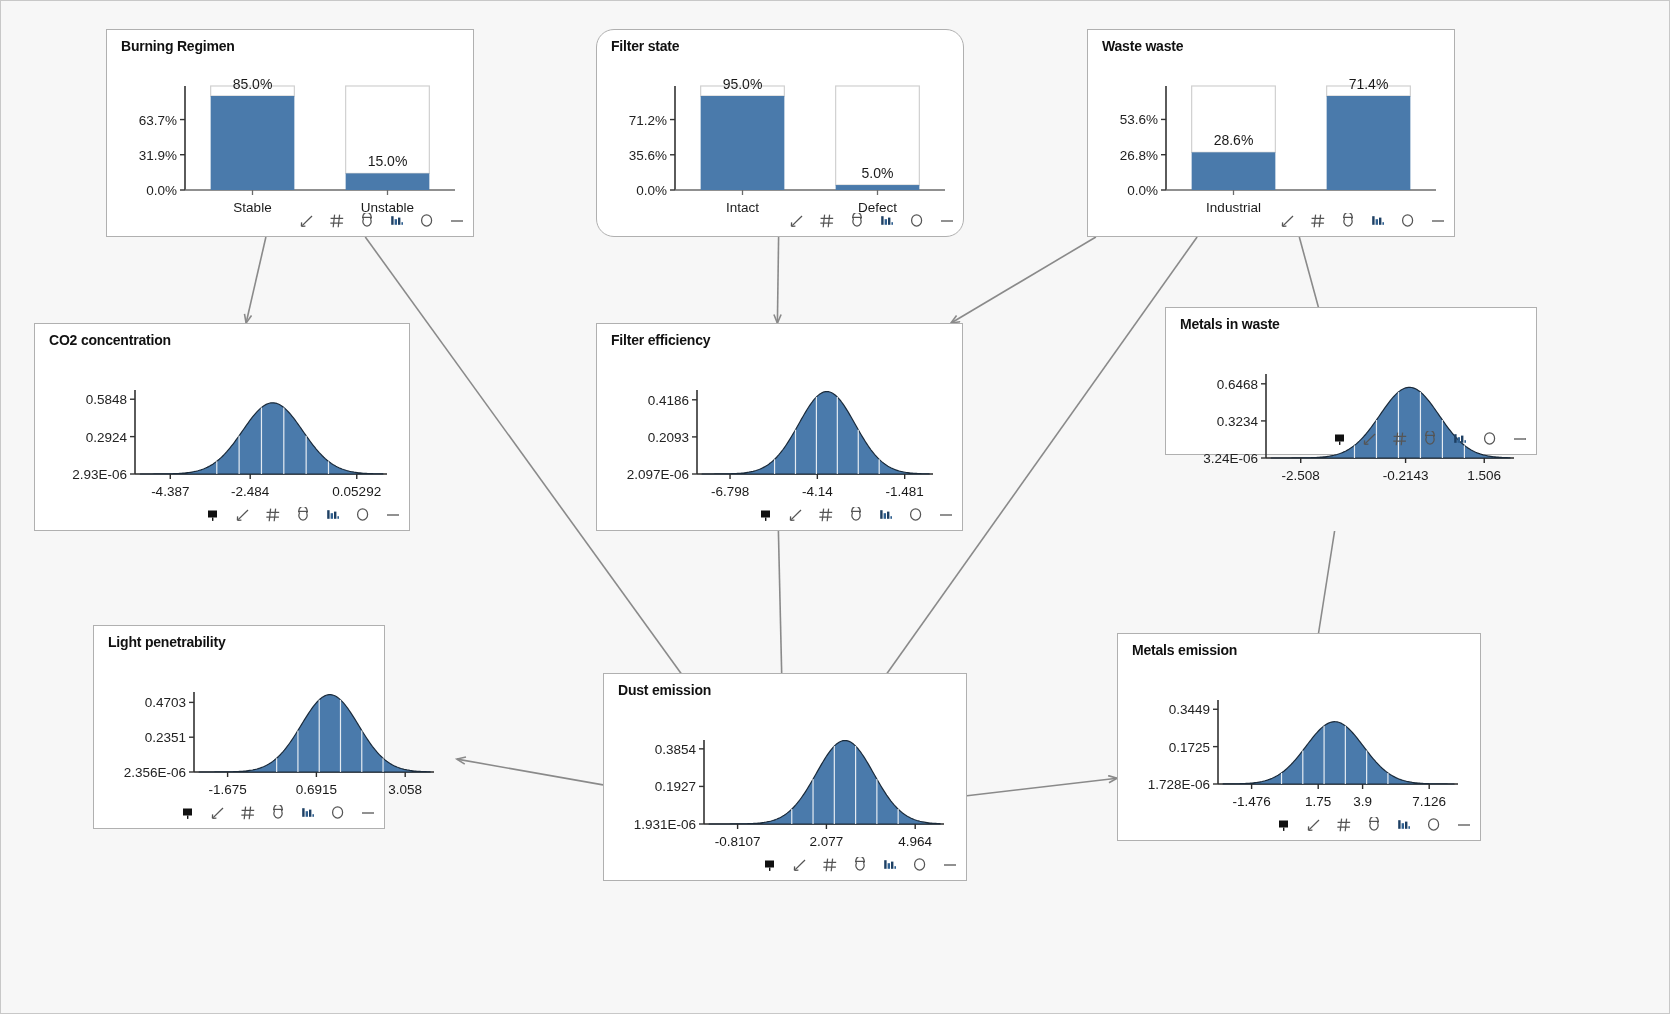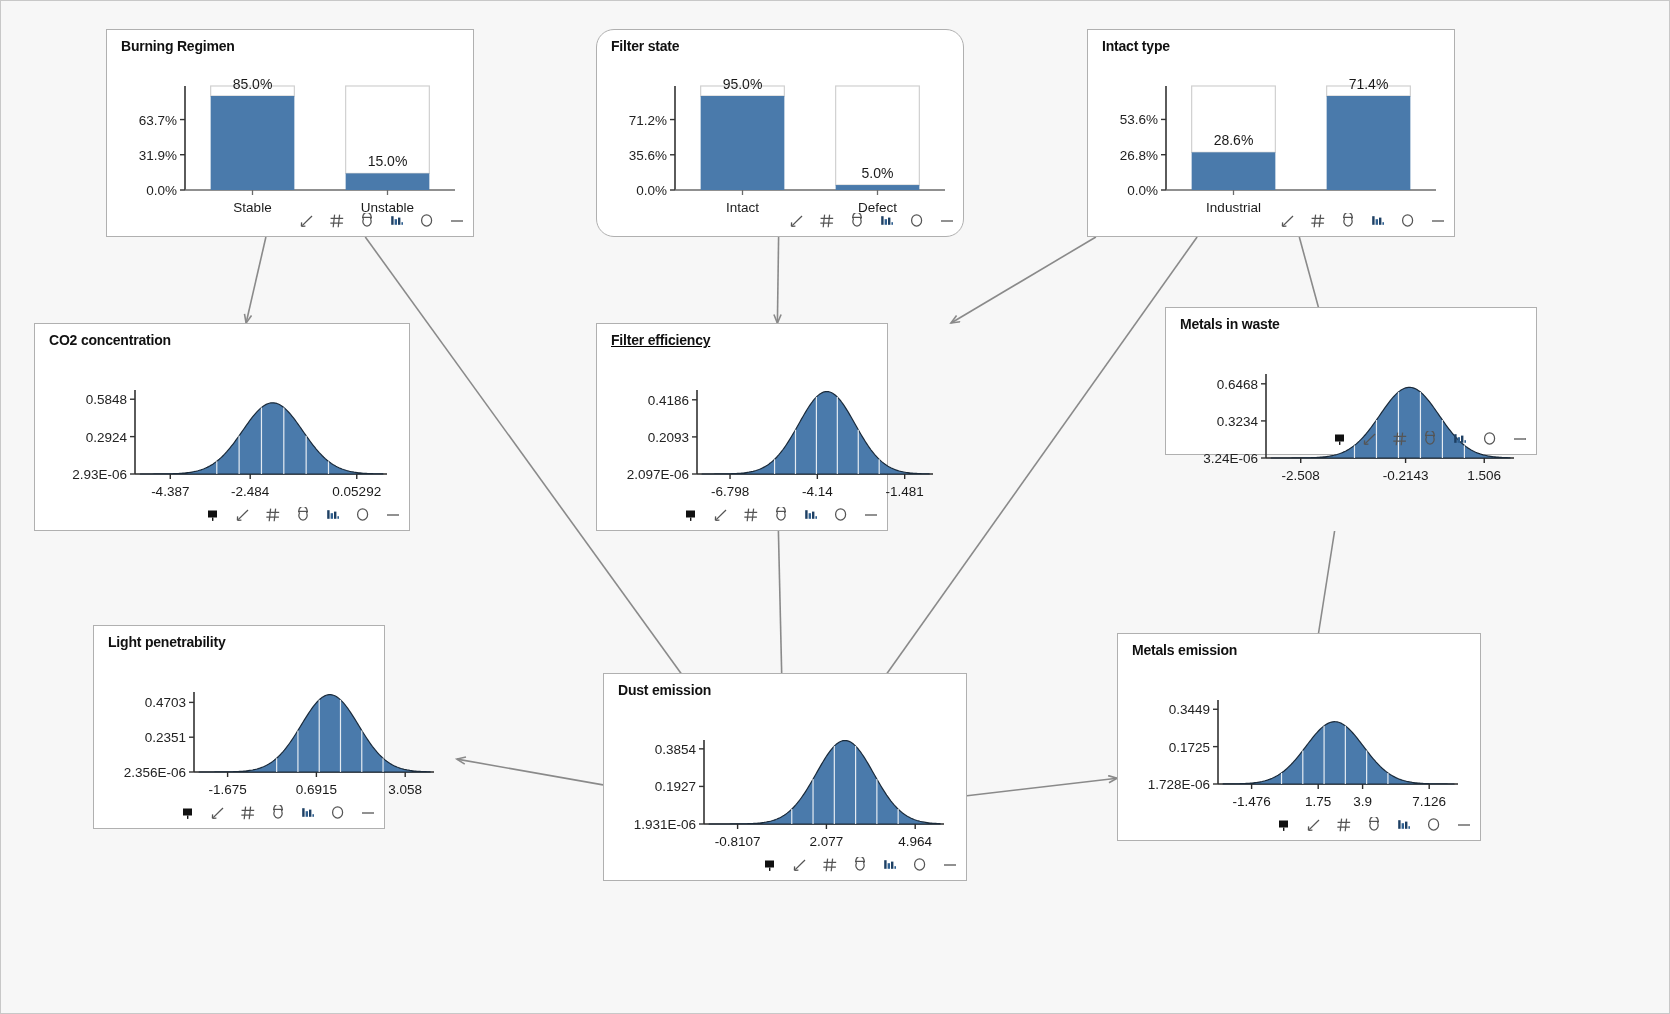--- a/index.html
+++ b/index.html
@@ -226,21 +226,21 @@
             </svg>
           </span>
           <span class="ti">
             <svg width="16" height="16" viewBox="0 0 16 16">
               <path d="M2,8 L14,8" stroke="#555" stroke-width="1.3"></path>
             </svg>
           </span>
         </div>
       </div>
       <div class="node" style="left: 1086px; top: 28px; width: 368px; height: 208px;">
-        <div class="node-title">Intact type</div>
+        <div class="node-title">Waste waste</div>
         <div class="node-plot">
           <svg width="366" height="172" viewBox="0 0 366 172">
             <line x1="78" y1="32" x2="78" y2="136" stroke="#333333" stroke-width="1.6"></line>
             <line x1="78" y1="136" x2="348" y2="136" stroke="#6b6b6b" stroke-width="1.6"></line>
             <line x1="73" y1="65.43417366946778" x2="78" y2="65.43417366946778" stroke="#333333" stroke-width="1.4"></line>
             <text class="plot-label-axis" x="70" y="70.43417366946778" text-anchor="end">53.6%</text>
             <line x1="73" y1="100.71708683473389" x2="78" y2="100.71708683473389" stroke="#333333" stroke-width="1.4"></line>
             <text class="plot-label-axis" x="70" y="105.71708683473389" text-anchor="end">26.8%</text>
             <line x1="73" y1="136" x2="78" y2="136" stroke="#333333" stroke-width="1.4"></line>
             <text class="plot-label-axis" x="70" y="141" text-anchor="end">0.0%</text>
@@ -358,21 +358,21 @@
               <ellipse cx="7.6" cy="7.4" rx="5" ry="5.6" stroke="#555" stroke-width="1.25" fill="none"></ellipse>
             </svg>
           </span>
           <span class="ti">
             <svg width="16" height="16" viewBox="0 0 16 16">
               <path d="M2,8 L14,8" stroke="#555" stroke-width="1.3"></path>
             </svg>
           </span>
         </div>
       </div>
-      <div class="node" style="left: 595px; top: 322px; width: 292px; height: 208px; text-decoration: underline;">
+      <div class="node" style="left: 595px; top: 322px; width: 367px; height: 208px;">
         <div class="node-title">Filter efficiency</div>
         <div class="node-plot">
           <svg width="358" height="172" viewBox="0 0 358 172">
             <line x1="100" y1="42" x2="100" y2="126" stroke="#333333" stroke-width="1.6"></line>
             <line x1="100" y1="126" x2="336" y2="126" stroke="#2b2b2b" stroke-width="1.6"></line>
             <line x1="95" y1="51.79363636363637" x2="100" y2="51.79363636363637" stroke="#333333" stroke-width="1.4"></line>
             <text class="plot-label-axis" x="92" y="56.79363636363637" text-anchor="end">0.4186</text>
             <line x1="95" y1="88.89681818181819" x2="100" y2="88.89681818181819" stroke="#333333" stroke-width="1.4"></line>
             <text class="plot-label-axis" x="92" y="93.89681818181819" text-anchor="end">0.2093</text>
             <line x1="95" y1="125.99962825909091" x2="100" y2="125.99962825909091" stroke="#333333" stroke-width="1.4"></line>

